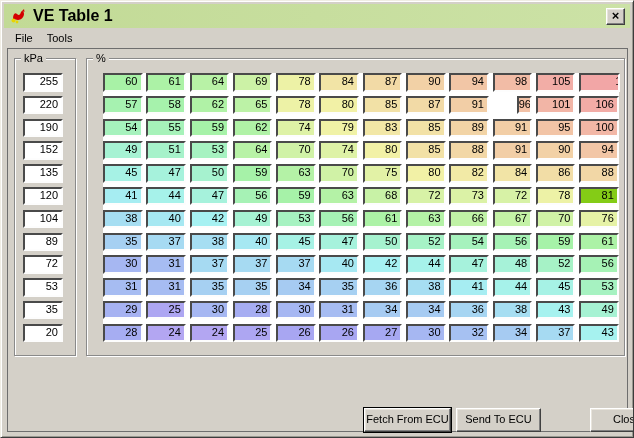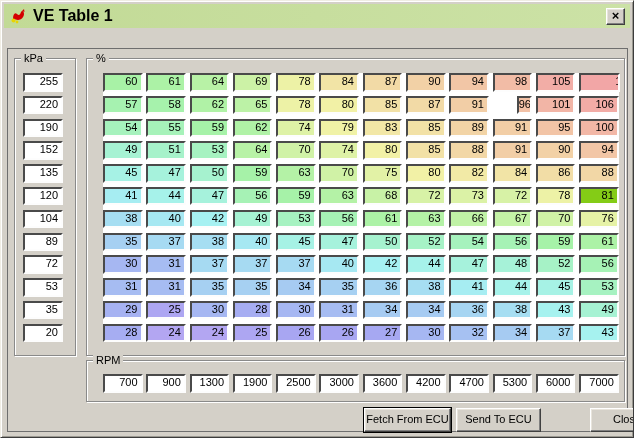--- a/index.html
+++ b/index.html
@@ -98,20 +98,24 @@
     <svg class="app-icon" viewBox="0 0 18 18">
       <path d="M4 12 C4 7,6 5,8 7 C10 9,11 8,12 5 C13 3,15 4,15 7 C15 10,12 13,9 13 Z" fill="#d40000"></path>
       <path d="M13 4 L15 2 L15.5 5 Z" fill="#d40000"></path>
       <circle cx="4.5" cy="13.5" r="2" fill="#e8d400"></circle>
       <circle cx="8" cy="15" r="1.4" fill="#e8d400"></circle>
     </svg>
     <span class="title-text">VE Table 1</span>
     <div class="close-btn">×</div>
   </div>
 
+  <div class="menubar">
+    <span class="menu-item">File</span>
+    <span class="menu-item">Tools</span>
+  </div>
 
   <div class="content-panel">
 
     <div class="groupbox group-kpa">
       <span class="group-label">kPa</span>
       <div class="kpa-column">
           <div class="field">255</div>
           <div class="field">220</div>
           <div class="field">190</div>
           <div class="field">152</div>
@@ -269,36 +273,19 @@
           <div class="field" style="background: rgb(168, 166, 242);">26</div>
           <div class="field" style="background: rgb(166, 168, 242);">27</div>
           <div class="field" style="background: rgb(166, 183, 242);">30</div>
           <div class="field" style="background: rgb(166, 193, 242);">32</div>
           <div class="field" style="background: rgb(166, 203, 242);">34</div>
           <div class="field" style="background: rgb(166, 218, 242);">37</div>
           <div class="field" style="background: rgb(166, 242, 239);">43</div>
         </div>
     </div>
 
-    <div class="groupbox group-rpm">
-      <span class="group-label">RPM</span>
-      <div class="rpm-row">
-          <div class="field">700</div>
-          <div class="field">900</div>
-          <div class="field">1300</div>
-          <div class="field">1900</div>
-          <div class="field">2500</div>
-          <div class="field">3000</div>
-          <div class="field">3600</div>
-          <div class="field">4200</div>
-          <div class="field">4700</div>
-          <div class="field">5300</div>
-          <div class="field">6000</div>
-          <div class="field">7000</div>
-        </div>
-    </div>
 
     <div class="push-btn btn-default btn-fetch">Fetch From ECU</div>
     <div class="push-btn btn-send">Send To ECU</div>
     <div class="push-btn btn-close">Close</div>
 
   </div>
 </div>
 
 </body></html>

